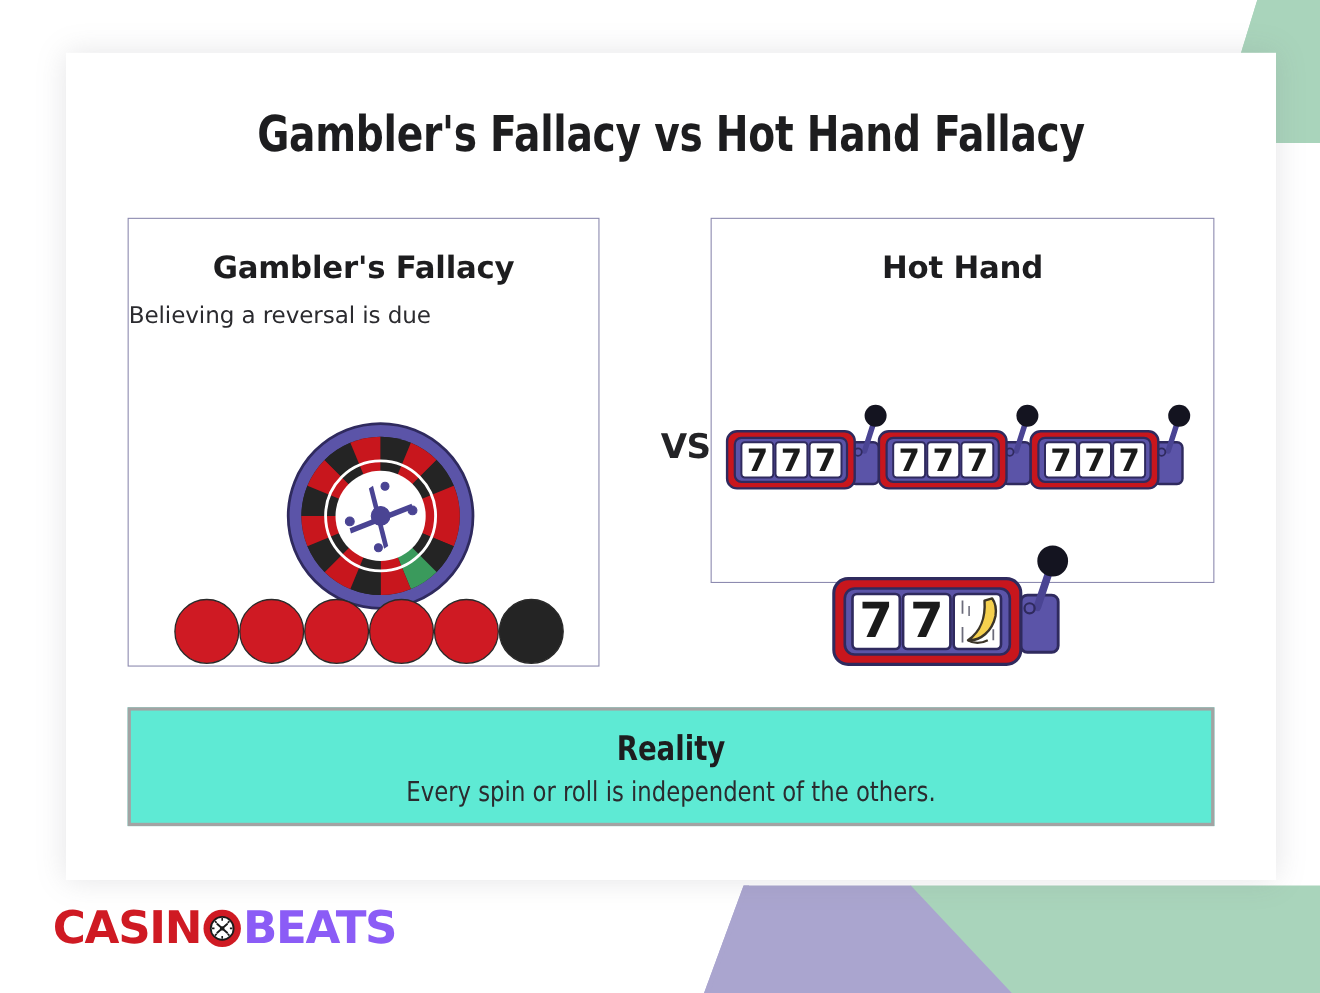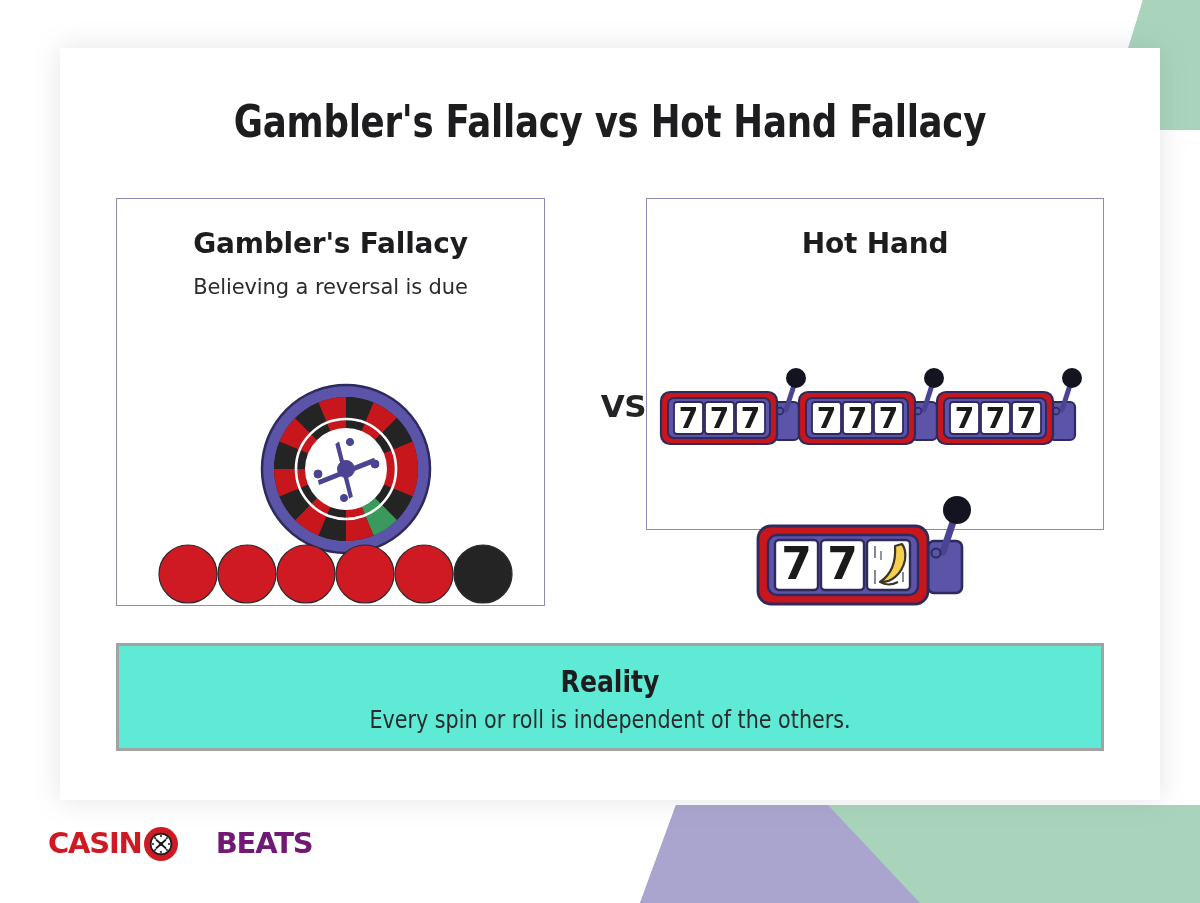--- a/index.html
+++ b/index.html
@@ -49,21 +49,21 @@
 
   .panel-title{
     position:absolute;left:0;top:28px;width:100%;
     text-align:center;
     font-family:"DejaVu Sans","Liberation Sans",sans-serif;
     font-weight:bold;font-size:28px;color:#1d1d1f;
     letter-spacing:-0.2px;
   }
   .panel-sub{
     position:absolute;left:0;top:76px;width:100%;
-    text-align:center;
+    text-align:left;
     font-family:"DejaVu Sans","Liberation Sans",sans-serif;
     font-size:21px;color:#2b2b2f;font-weight:400;
     letter-spacing:-0.1px;
   }
 
   
   .vs{
     position:absolute;left:514px;top:340px;width:72px;
     text-align:right;
     font-family:"DejaVu Sans","Liberation Sans",sans-serif;
@@ -97,25 +97,25 @@
   .slots-top{left:12px;top:165px;}
   .slot-big{left:108px;top:295px;}
 
   
   .logo{
     position:absolute;left:48px;top:823px;z-index:5;
     display:flex;align-items:center;
   }
   .logo-text{
     font-family:"DejaVu Sans","Liberation Sans",sans-serif;
-    font-weight:bold;font-size:29px;letter-spacing:-1.2px;
+    font-weight:bold;font-size:41px;letter-spacing:-1.2px;
     line-height:1;
   }
   .logo-casino{color:#cf1a23;}
-  .logo-beats{color:#701a75;margin-left:36px;}
+  .logo-beats{color:#8b5cf6;}
   .logo-mark{display:inline-block;margin:0 1px;position:relative;top:3px;}
 </style>
 </head>
 <body>
 
 <div class="stage">
 
   <div class="bg-layer">
     <svg width="1200" height="903" viewBox="0 0 1200 903" xmlns="http://www.w3.org/2000/svg">
       <rect x="0" y="0" width="1200" height="903" fill="#ffffff"></rect>

